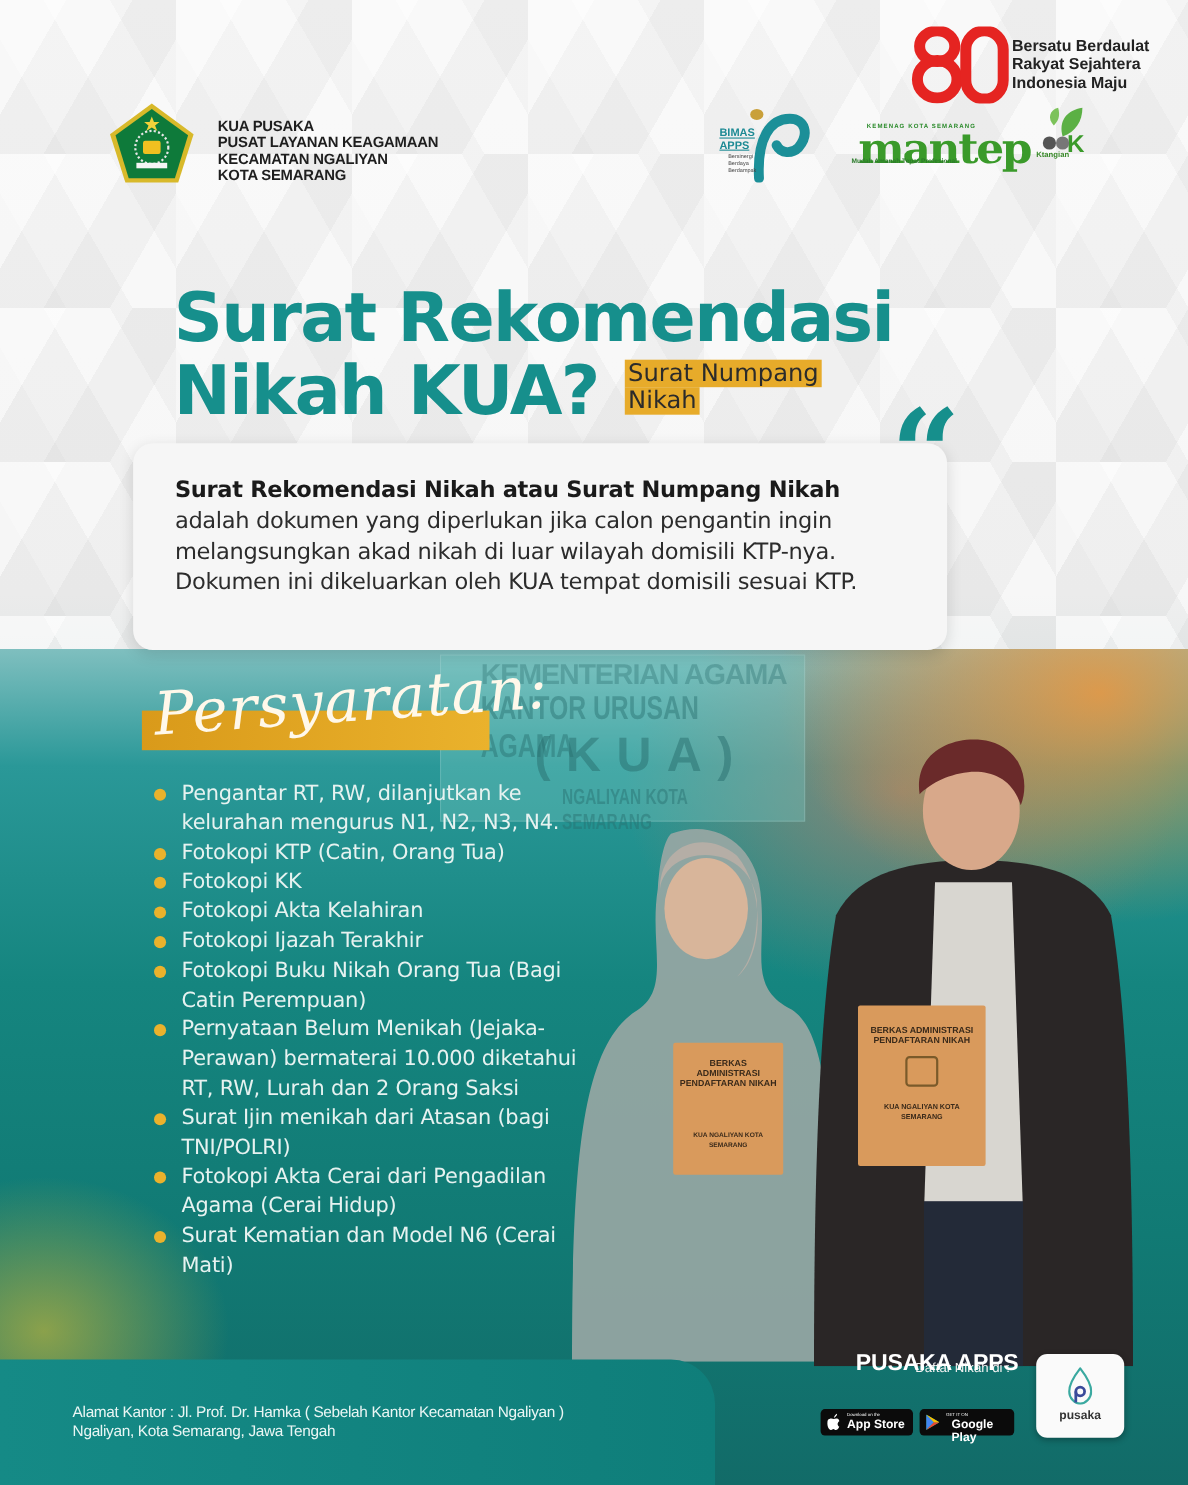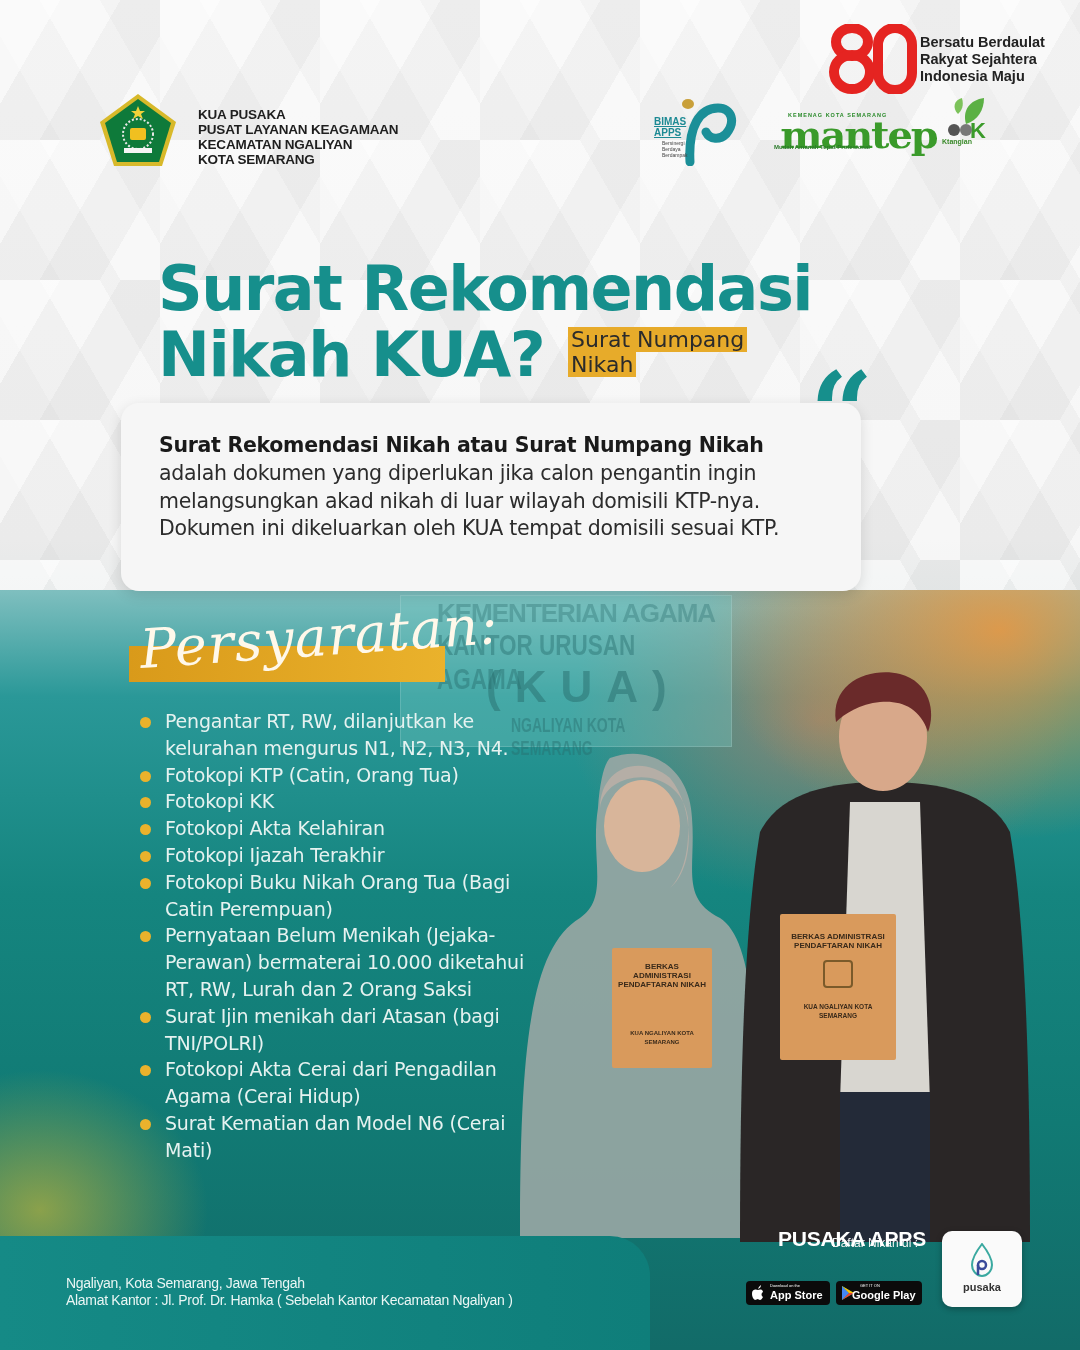--- a/index.html
+++ b/index.html
@@ -193,43 +193,43 @@
     <path d="M96 60 C90 20 130 5 160 12 C190 20 196 50 188 70 C180 45 160 38 140 40 C120 42 104 52 96 60Z" fill="#6a2a2a"></path>
   </svg>
   <div class="folder" style="left:780px;top:914px;width:116px;height:146px;">
     <div style="padding:18px 8px 0;">BERKAS ADMINISTRASI PENDAFTARAN NIKAH</div>
     <div style="margin:10px auto 0;width:26px;height:24px;border:2px solid #7a5a2a;border-radius:4px;"></div>
     <div style="margin-top:14px;padding:0 8px;font-size:6.5px;">KUA NGALIYAN KOTA SEMARANG</div>
   </div>
 
   <div class="footer-band"></div>
   <div class="addr">
+    <div>Alamat Kantor : Jl. Prof. Dr. Hamka ( Sebelah Kantor Kecamatan Ngaliyan )</div>
     <div>Ngaliyan, Kota Semarang, Jawa Tengah</div>
-    <div>Alamat Kantor : Jl. Prof. Dr. Hamka ( Sebelah Kantor Kecamatan Ngaliyan )</div>
   </div>
 
   <div class="daftar">Daftar Nikah di :</div>
   <div class="pusaka-apps">PUSAKA APPS</div>
 
   <div class="store" style="left:746px;width:84px;">
     <svg style="position:absolute;left:6px;top:4px;" width="12" height="15" viewBox="0 0 12 15">
       <path d="M6 4 C7 1 9 0 9 0 C9 2 8 3 6 4Z M2 5 C4 4 5 5 6 5 C7 5 8 4 10 5 C11 6 11 7 11 7 C9 8 9 11 11 12 C10 14 9 15 8 15 C7 15 6 14 6 14 C5 14 4 15 3 15 C1 14 0 11 0 9 C0 6 1 5 2 5Z" fill="#fff"></path>
     </svg>
     <span class="small" style="left:24px;">Download on the</span>
     <span class="lbl" style="left:24px;">App Store</span>
   </div>
   <div class="store" style="left:836px;width:86px;">
     <svg style="position:absolute;left:6px;top:5px;" width="12" height="14" viewBox="0 0 12 14">
       <polygon points="0,0 12,7 0,14" fill="#34a853"></polygon>
       <polygon points="0,0 7,7 0,14" fill="#4285f4"></polygon>
       <polygon points="7,7 12,7 0,14" fill="#ea4335"></polygon>
       <polygon points="7,7 12,7 0,0" fill="#fbbc04"></polygon>
     </svg>
     <span class="small" style="left:24px;">GET IT ON</span>
-    <span class="lbl" style="left:16px;">Google Play</span>
+    <span class="lbl" style="left:29px;">Google Play</span>
   </div>
 
   <div class="pusaka-tile">
     <svg style="position:absolute;left:29px;top:12px;" width="22" height="34" viewBox="0 0 22 34">
       <path d="M11 1 C4 10 1 16 1 22 C1 28 6 33 11 33 C16 33 21 28 21 22 C21 16 18 10 11 1Z" fill="none" stroke="#3aa9a0" stroke-width="2"></path>
       <circle cx="11" cy="22" r="4" fill="none" stroke="#3a4a9a" stroke-width="2.5"></circle>
       <path d="M7 22 L7 32" stroke="#3a4a9a" stroke-width="2.5"></path>
     </svg>
     <div class="t">pusaka</div>
   </div>

